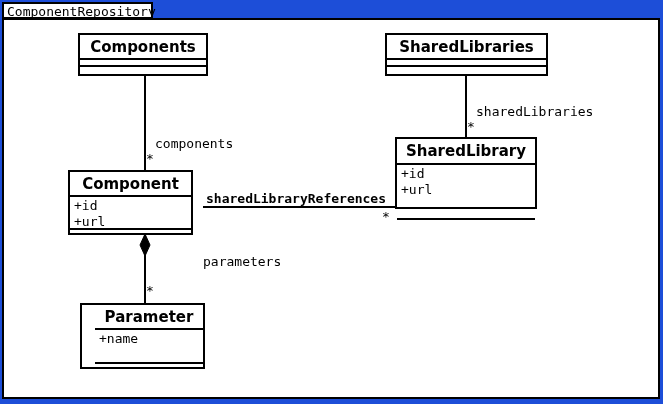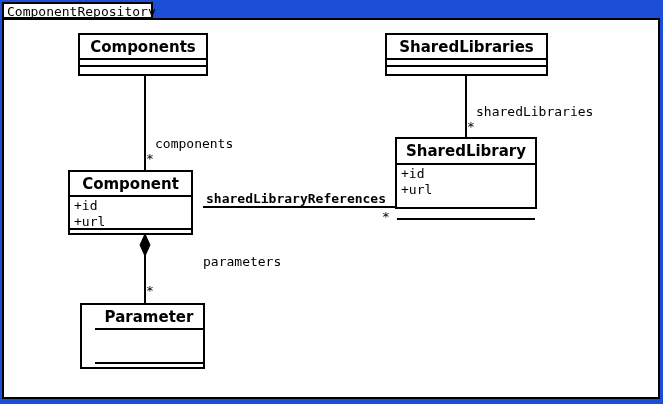--- a/index.html
+++ b/index.html
@@ -174,17 +174,18 @@
     <div class="cls-attrs" style="height:33px;">
       <div>+id</div>
       <div>+url</div>
     </div>
     <div class="cls-ops" style="height:5px;"></div>
   </div>
 
   <div class="clsbox" style="left:80px; top:303px; width:125px; height:66px;padding-left:13px;">
     <div class="cls-name" style="height:25px; line-height:24px;">Parameter</div>
     <div class="cls-attrs" style="height:34px;">
+      <div>+name</div>
     </div>
     <div class="cls-ops" style="height:5px;"></div>
   </div>
 
 </div>
 
 </body></html>

